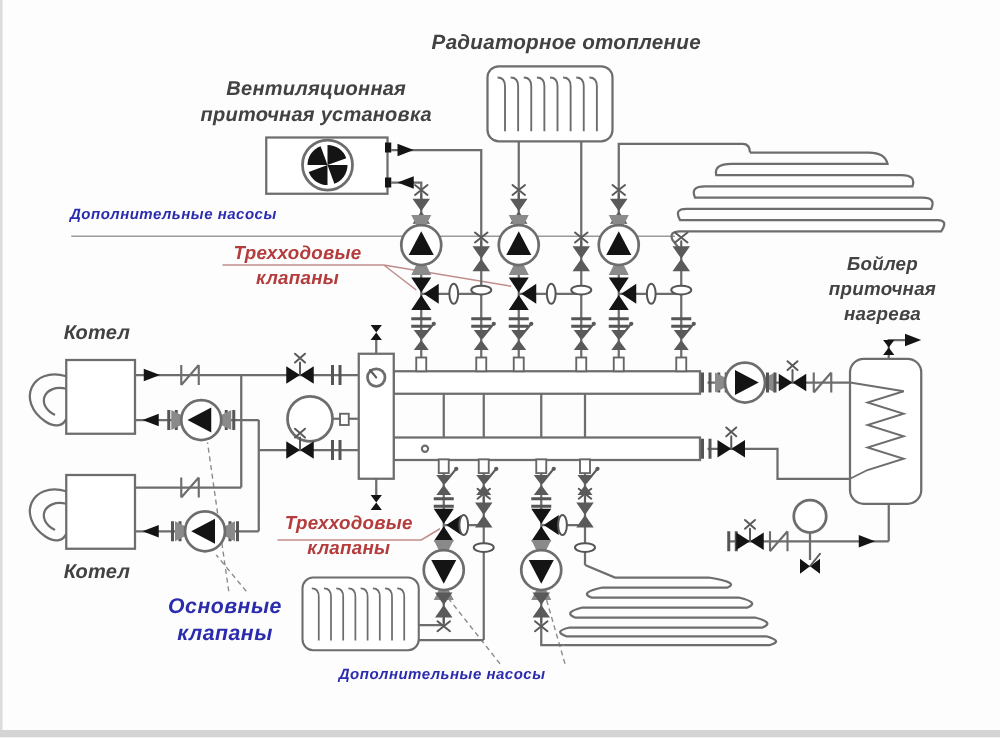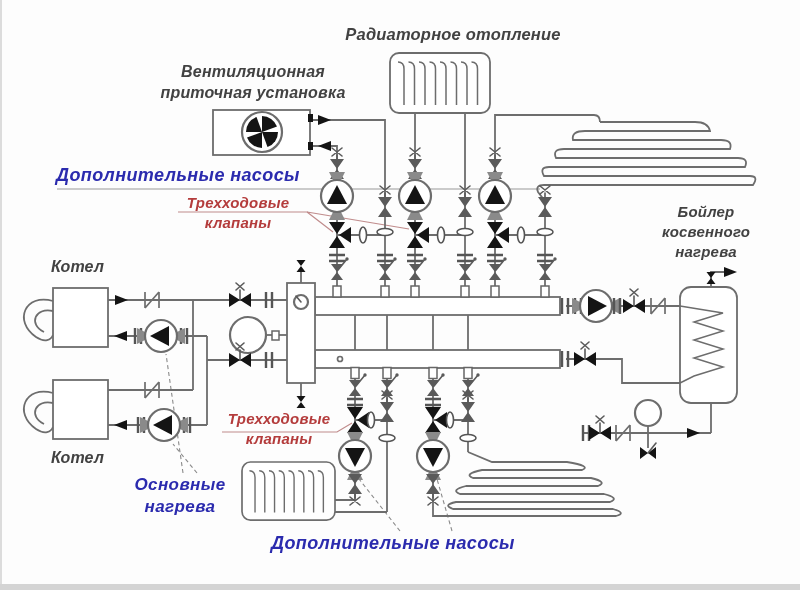--- a/index.html
+++ b/index.html
@@ -23,21 +23,21 @@
   .thin2{stroke:var(--line);stroke-width:1.7;fill:none;}
   .fl{stroke:#555;stroke-width:2.4;fill:none;}
   .lens{fill:#fff;stroke:#555;stroke-width:1.6;}
   .sqs{fill:#fff;stroke:#666;stroke-width:1.5;}
   .ptr{stroke:var(--pointer);stroke-width:1.2;fill:none;}
   .ptr-red{stroke:var(--pointer-red);stroke-width:1.2;fill:none;}
   .ptr-dash{stroke:#8a8a8a;stroke-width:1.1;fill:none;stroke-dasharray:4 3;}
   .lbl{position:absolute;font-weight:700;font-style:italic;
        font-size:15px;line-height:1.32;text-align:center;letter-spacing:.2px;}
   .dark{color:var(--label-dark);}
-  .blue{color:var(--label-blue);font-size:18px;letter-spacing:.4px;}
+  .blue{color:var(--label-blue);font-size:12px;letter-spacing:.4px;}
   .red{color:var(--label-red);font-size:15px;}
   .nw{white-space:nowrap;text-align:left;}
 </style>
 </head>
 <body>
 
 <div class="stage">
 <svg width="800" height="590" viewBox="0 0 800 590">
   <defs>
     <g id="pump">
@@ -283,19 +283,19 @@
   </g>
 
   <rect x="0" y="584" width="800" height="6" fill="var(--edge-band)" opacity="0.75"></rect>
   <rect x="0" y="0" width="2" height="584" fill="#dcdcdc"></rect>
 </svg>
 
   <div class="lbl dark" style="left:343px;top:24px;width:220px;font-size:16.5px">Радиаторное отопление</div>
   <div class="lbl dark" style="left:155px;top:61px;width:196px;font-size:16px">Вентиляционная приточная установка</div>
   <div class="lbl blue nw" style="left:56px;top:164px">Дополнительные насосы</div>
   <div class="lbl red" style="left:176px;top:193px;width:124px">Трехходовые клапаны</div>
-  <div class="lbl dark" style="left:650px;top:202px;width:112px">Бойлер косвенного нагрева</div>
+  <div class="lbl dark" style="left:650px;top:202px;width:112px">Бойлер приточная нагрева</div>
   <div class="lbl dark nw" style="left:51px;top:256px;font-size:16px">Котел</div>
   <div class="lbl dark nw" style="left:51px;top:447px;font-size:16px">Котел</div>
-  <div class="lbl blue" style="left:124px;top:474px;width:112px;font-size:17px">Основные нагрева</div>
+  <div class="lbl blue" style="left:124px;top:474px;width:112px;font-size:17px">Основные клапаны</div>
   <div class="lbl red" style="left:218px;top:409px;width:122px">Трехходовые клапаны</div>
   <div class="lbl blue nw" style="left:271px;top:532px">Дополнительные насосы</div>
 </div>
 
 </body></html>

